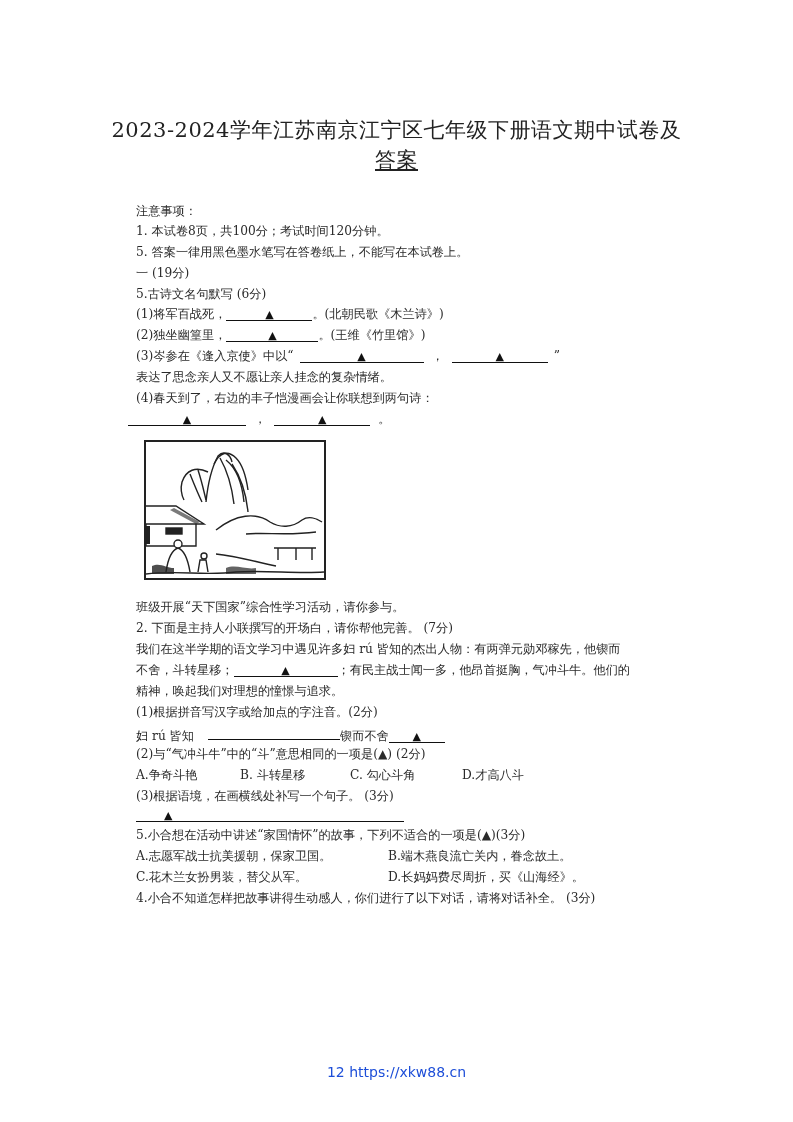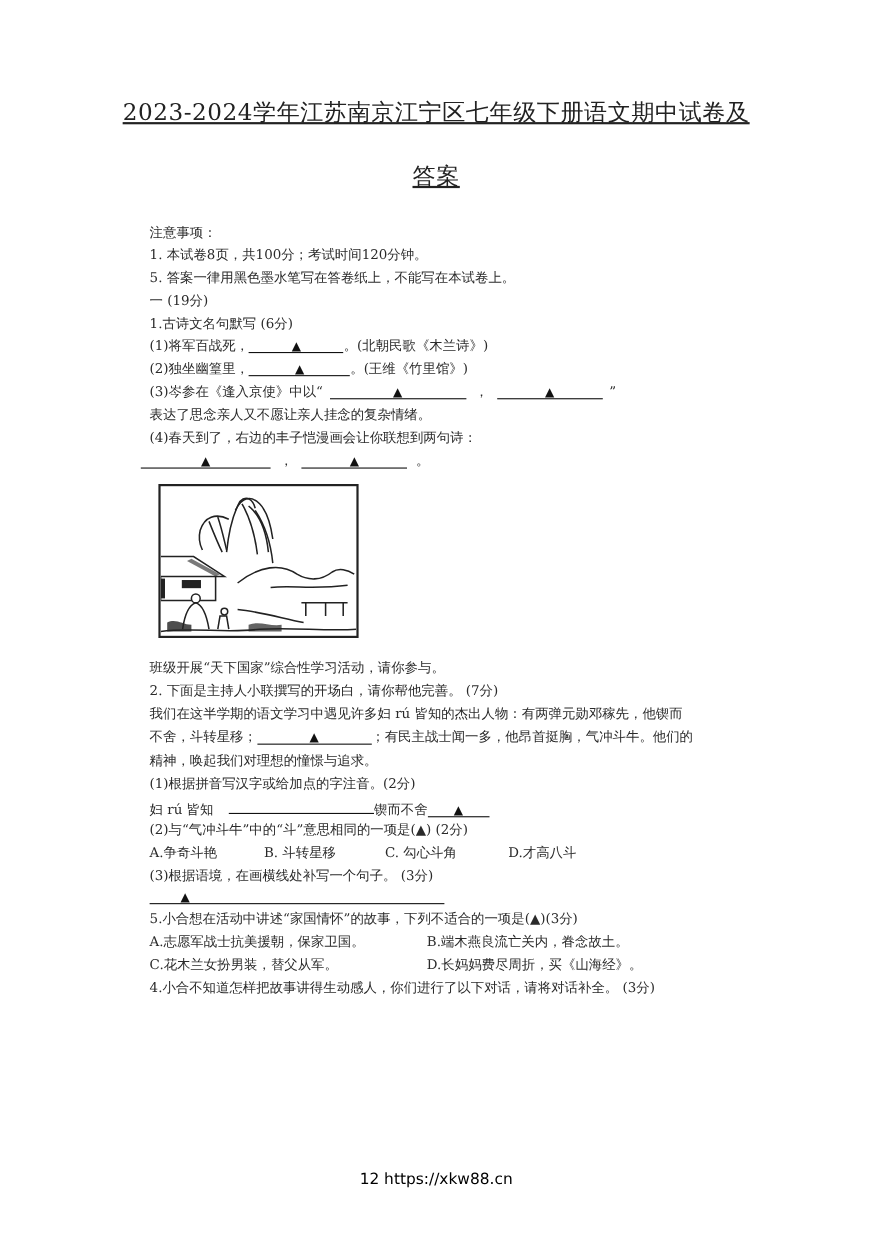--- a/index.html
+++ b/index.html
@@ -1,43 +1,43 @@
 <!DOCTYPE html>
 <html><head>
 <meta charset="utf-8">
 <style>
   html, body { margin: 0; padding: 0; background: #ffffff; }
   body { width: 793px; height: 1122px; position: relative; overflow: hidden;
          font-family: "DejaVu Serif", "Liberation Serif", serif; color: #222; }
   .title { position: absolute; left: 0; width: 793px; text-align: center;
            font-size: 21px; color: #222; letter-spacing: 0.5px; }
-  .t1 { top: 88px; text-decoration: underline; }
+  .t1 { top: 116px; }
   .t2 { top: 146px; text-decoration: underline; }
   .line { position: absolute; left: 136px; font-size: 12.2px; line-height: 16px;
           white-space: nowrap; color: #2a2a2a; }
   .blank { display: inline-block; border-bottom: 1px solid #111; text-align: center;
            position: relative; height: 14px; vertical-align: baseline; }
   .tri { font-size: 11px; color: #111; }
   .pic { position: absolute; left: 144px; top: 440px; width: 182px; height: 140px;
          border: 2px solid #222; background: #fff; box-sizing: border-box; overflow: hidden; }
   .footer { position: absolute; top: 1064px; left: 0; width: 793px; text-align: center;
-            font-family: "DejaVu Sans", "Liberation Sans", sans-serif; font-size: 14px; color: #000000; }
+            font-family: "DejaVu Sans", "Liberation Sans", sans-serif; font-size: 14px; color: #1d4ed8; }
 </style>
 </head>
 <body>
 
 <div class="title t1">2023-2024学年江苏南京江宁区七年级下册语文期中试卷及</div>
 <div class="title t2">答案</div>
 
 <div class="line" style="top:203px">注意事项：</div>
 <div class="line" style="top:223px">1. 本试卷8页，共100分；考试时间120分钟。</div>
 <div class="line" style="top:244px">5. 答案一律用黑色墨水笔写在答卷纸上，不能写在本试卷上。</div>
 <div class="line" style="top:265px">一 (19分)</div>
 
-<div class="line" style="top:286px">1.古诗文名句默写 (6分)</div>
+<div class="line" style="top:286px">5.古诗文名句默写 (6分)</div>
 
 <div class="line" style="top:306px">
   <span>(1)将军百战死，</span><span class="blank" style="width:86px"><span class="tri">▲</span></span><span>。(北朝民歌《木兰诗》)</span>
 </div>
 
 <div class="line" style="top:327px">
   <span>(2)独坐幽篁里，</span><span class="blank" style="width:92px"><span class="tri">▲</span></span><span>。(王维《竹里馆》)</span>
 </div>
 
 <div class="line" style="top:348px">

